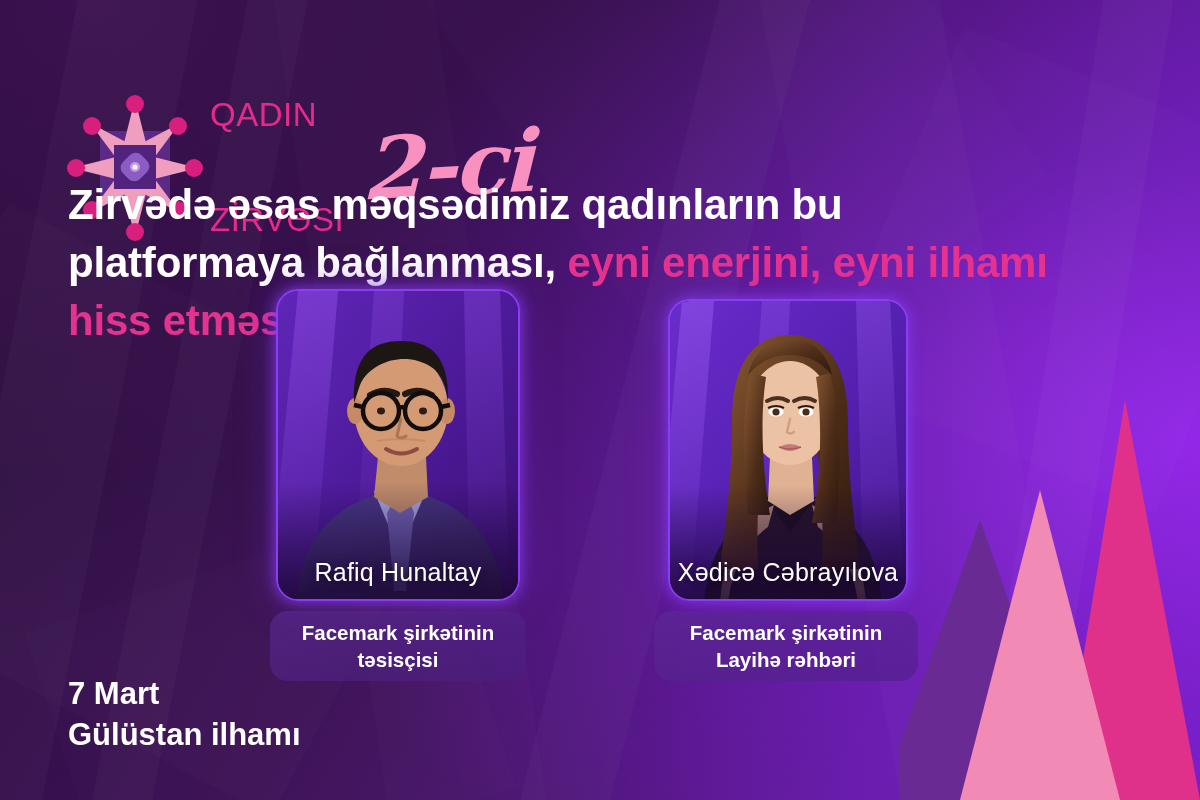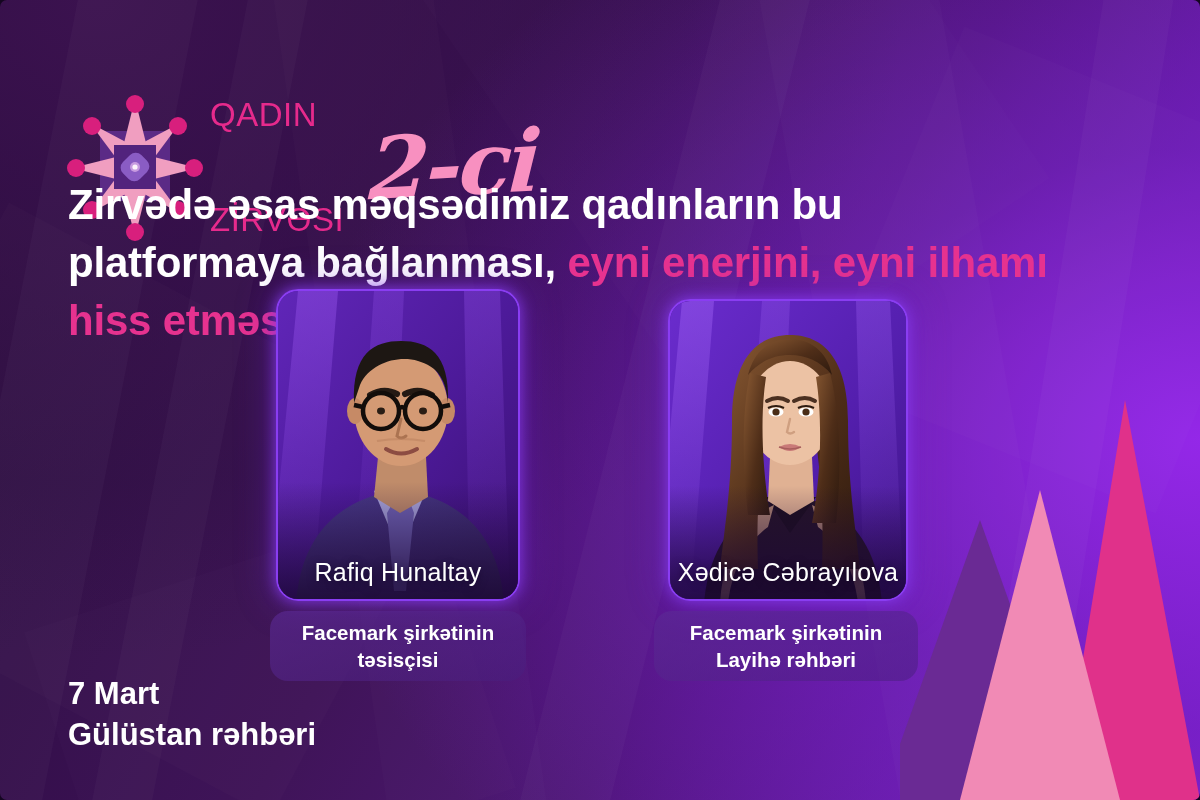--- a/index.html
+++ b/index.html
@@ -13,21 +13,20 @@
 
   
   .poster{
     position:relative;
     width:1200px; height:800px;
     overflow:hidden;
     background:
       radial-gradient(120% 130% at 100% 55%, rgba(150,40,235,.95) 0%, rgba(120,30,205,.55) 28%, rgba(0,0,0,0) 62%),
       radial-gradient(90% 110% at 8% 0%, rgba(60,18,80,.95) 0%, rgba(35,10,55,.2) 55%, rgba(0,0,0,0) 75%),
       linear-gradient(118deg, #2a0d3c 0%, #330f49 22%, #3d1257 42%, #4c1573 62%, #641da0 80%, #7a22c4 100%);
-    border-radius: 7px;
   }
 
   
   .facets{ position:absolute; inset:0; pointer-events:none; }
   .facets span{
     position:absolute; display:block;
     background:rgba(255,255,255,.028);
   }
 
   
@@ -300,16 +299,16 @@
           <rect width="244" height="312" fill="url(#p1bg)" opacity="0"></rect>
         </g>
       </svg>
       <div class="speaker-name">Rafiq Hunaltay</div>
     </div>
     <div class="role-chip" style="left:-6px;top:322px;width:256px;height:70px;">Facemark şirkətinin təsisçisi</div>
   </div>
 
   <div class="footer">
     <span>7 Mart</span>
-    <span>Gülüstan rəhbəri</span>
+    <span>Gülüstan ilhamı</span>
   </div>
 
 </div>
 
 </body></html>

